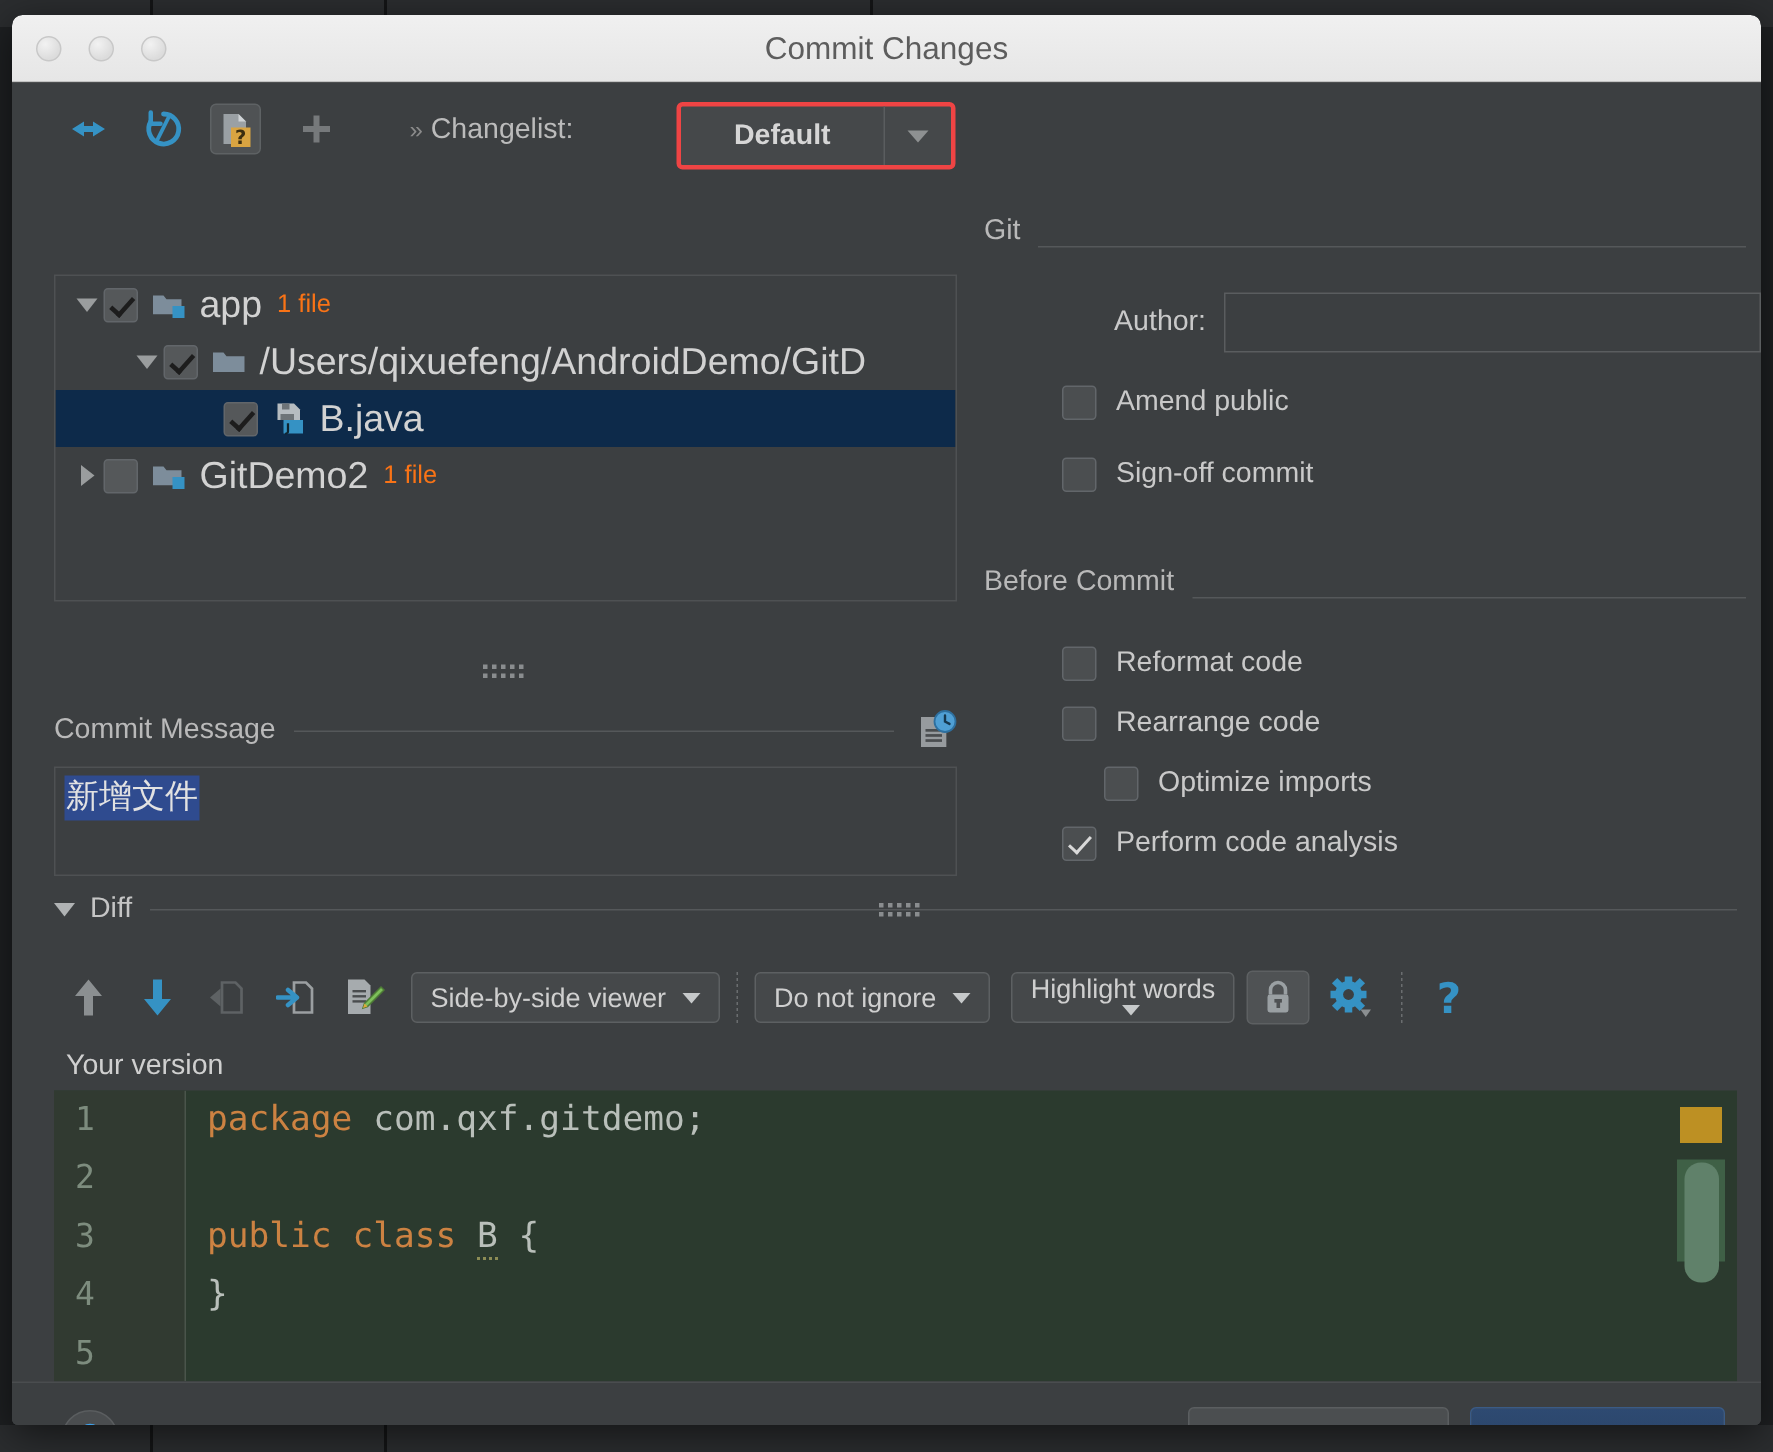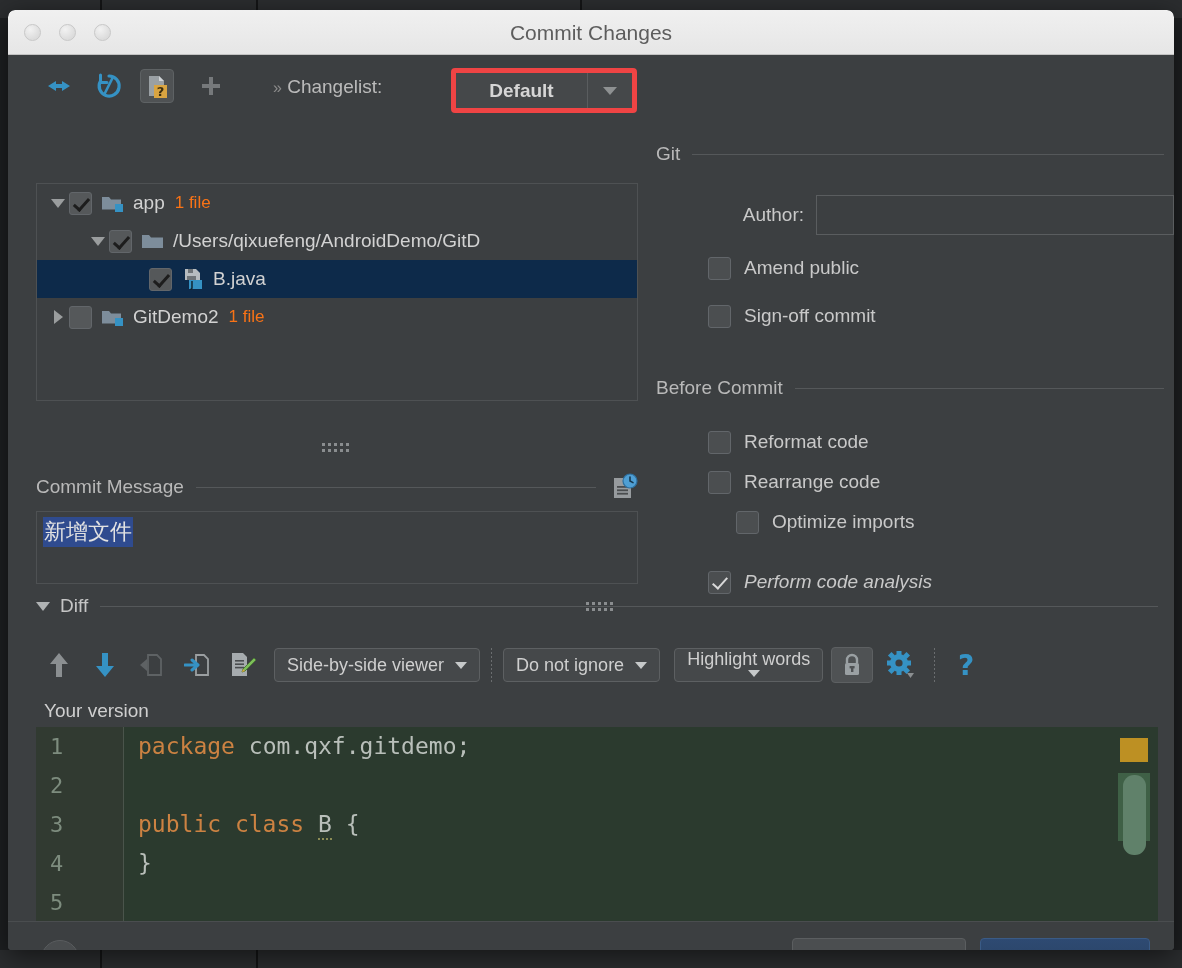--- a/index.html
+++ b/index.html
@@ -129,21 +129,21 @@
     left: 265px; top: 21px;
     font-size: 19px;
     color: #bbbbbb;
     white-space: nowrap;
   }
   #changelist-label .chev { color: #8b8b8b; font-size: 16px; }
   #changelist-combo {
     position: absolute;
     left: 443px; top: 13px;
     width: 186px; height: 45px;
-    border: 5px solid #ef4444;
+    border: 3px solid #ef4444;
     border-radius: 4px;
     background: #45484a;
     box-sizing: border-box;
     display: flex;
   }
   #changelist-value {
     flex: 1;
     display: flex; align-items: center; justify-content: center;
     font-size: 19px; font-weight: bold; color: #d6d6d6;
   }
@@ -207,21 +207,21 @@
   .cbox.checked::after {
     content: "";
     position: absolute;
     left: 7px; top: 2px;
     width: 6px; height: 13px;
     border: solid #1d1d1d;
     border-width: 0 3px 3px 0;
     transform: rotate(42deg);
   }
   .ficon { width: 26px; flex: none; margin-right: 6px; display:flex; align-items:center; }
-  .tlabel { font-size: 19px; color: #d2d2d2; }
+  .tlabel { font-size: 25px; color: #d2d2d2; }
   .tmeta  { font-size: 17px; color: #f97316; margin-left: 10px; }
 
   
   .dots {
     position: absolute;
     display: flex;
     gap: 3px;
   }
   .dots i {
     display: block;
@@ -254,21 +254,21 @@
     color: #e2e2e2;
     font-size: 22px;
     line-height: 30px;
     padding: 0 1px;
     font-family: "DejaVu Sans", sans-serif;
   }
 
   
   .sect-header {
     position: absolute;
-    display: flex; align-items: center;
+    display: flex; align-items: flex-end;
     width: 508px;
   }
   .sect-header .lbl { font-size: 19px; color: #b9b9b9; white-space: nowrap; }
   .sect-header .rule { flex: 1; height: 1px; background: #55585a; margin-left: 12px; }
   #git-header { left: 648px; top: 88px; }
   #bc-header  { left: 648px; top: 322px; }
 
   #author-row {
     position: absolute;
     left: 648px; top: 140px;
@@ -690,21 +690,21 @@
       <span class="olbl">Reformat code</span>
     </div>
     <div class="opt" style="top:412px;">
       <span class="ocb"></span>
       <span class="olbl">Rearrange code</span>
     </div>
     <div class="opt" style="top:452px;margin-left:28px;">
       <span class="ocb"></span>
       <span class="olbl">Optimize imports</span>
     </div>
-    <div class="opt" style="top:512px;font-style:italic;">
+    <div class="opt" style="top:492px;">
       <span class="ocb checked"></span>
       <span class="olbl">Perform code analysis</span>
     </div>
 
     <div id="diff-header">
       <span id="diff-twist"></span>
       <span id="diff-title">Diff</span>
       <span id="diff-rule"></span>
     </div>
     <div class="dots" style="left:578px; top:547px;">

